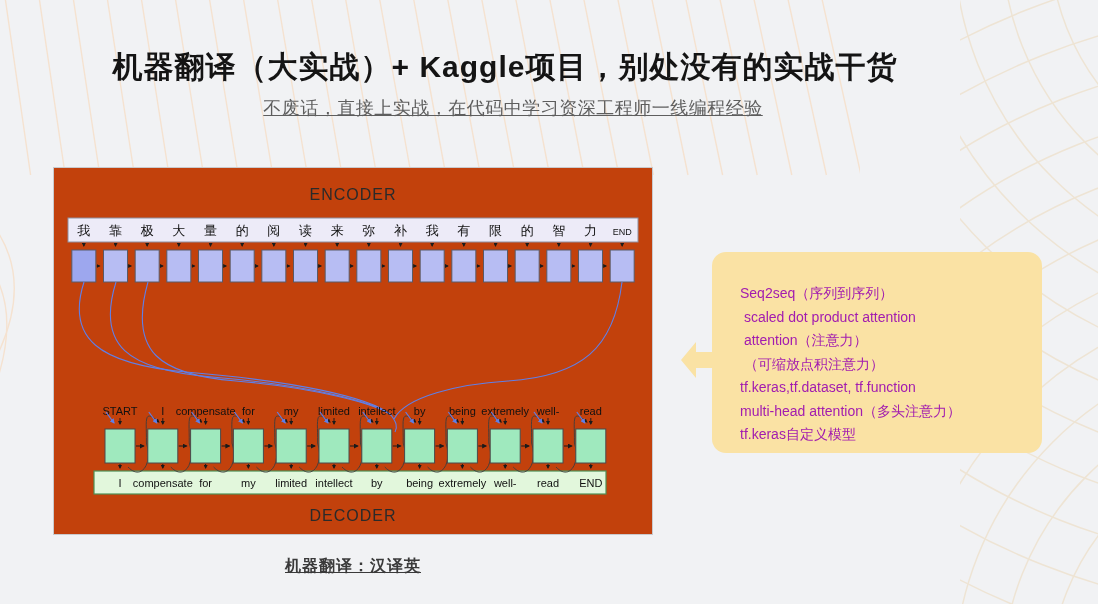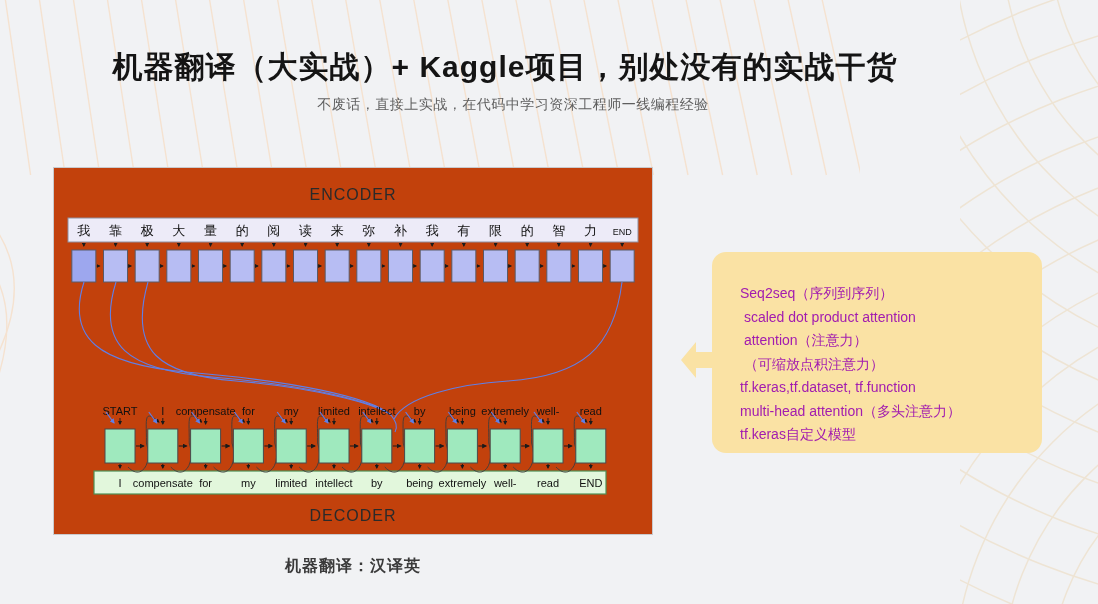--- a/index.html
+++ b/index.html
@@ -16,36 +16,36 @@
     position:absolute;top:48px;left:0;width:1010px;
     text-align:center;z-index:2;
   }
   .title{
     margin:0;
     font-size:30px;line-height:38px;
     font-weight:800;color:#141414;letter-spacing:1px;
   }
   .subtitle{
     margin:10px 0 0 16px;
-    font-size:14px;color:#5e5e5e;letter-spacing:0.5px;
+    font-size:18px;color:#5e5e5e;letter-spacing:0.5px;text-decoration:underline;
   }
   .diagram-panel{
     position:absolute;left:53px;top:167px;
     width:600px;height:368px;
     background:#c2410c;
     border:1px solid #c9cacd;
     box-sizing:border-box;
     z-index:2;
   }
   .diagram-panel svg{display:block;}
   .caption{
     position:absolute;left:53px;top:556px;width:600px;
     text-align:center;
     font-size:16px;font-weight:bold;color:#3a3a3a;
-    letter-spacing:1px;z-index:2;
+    letter-spacing:1px;z-index:2;text-decoration:underline;
   }
   .callout{
     position:absolute;left:712px;top:252px;
     width:330px;height:201px;
     background:#fae2a4;
     border-radius:14px;
     box-sizing:border-box;
     padding:30px 18px 0 28px;
     z-index:2;
   }

